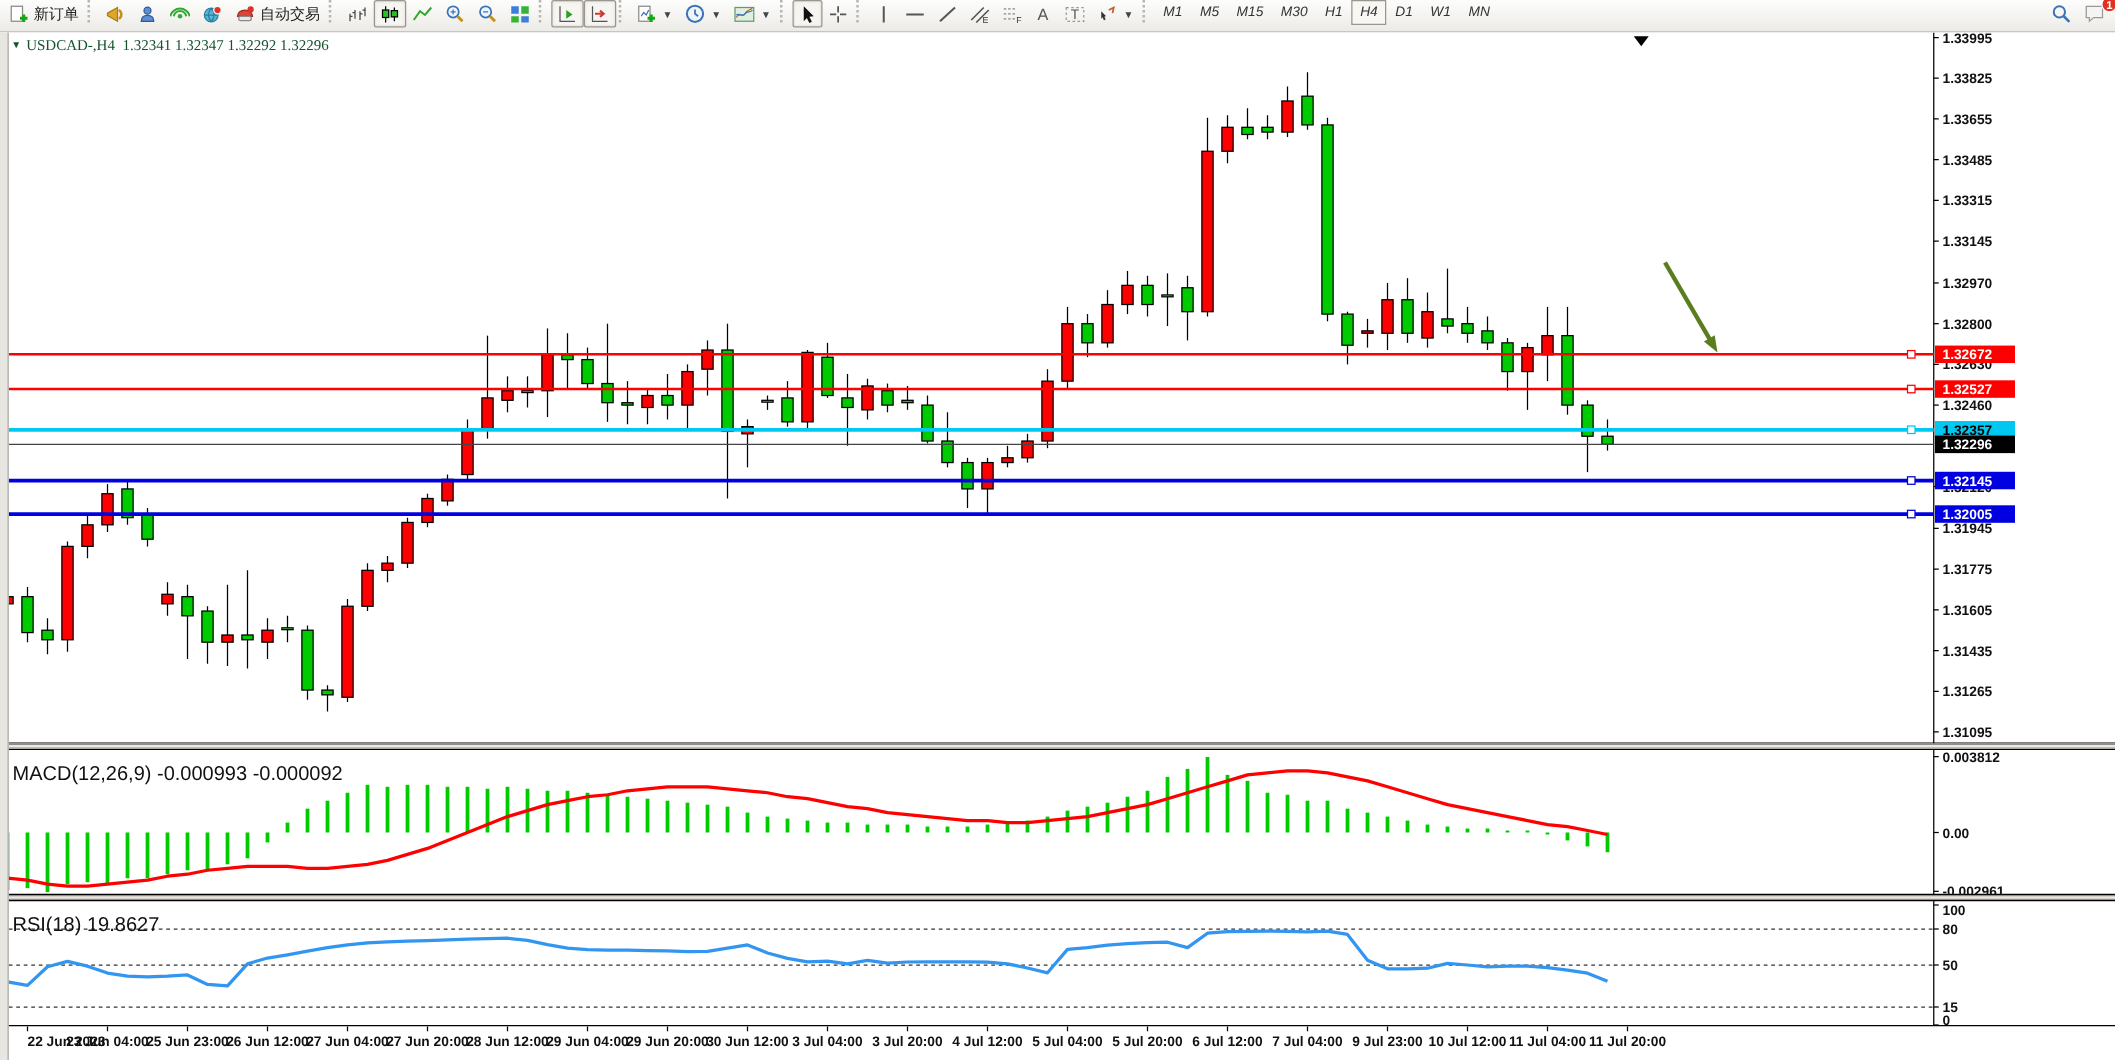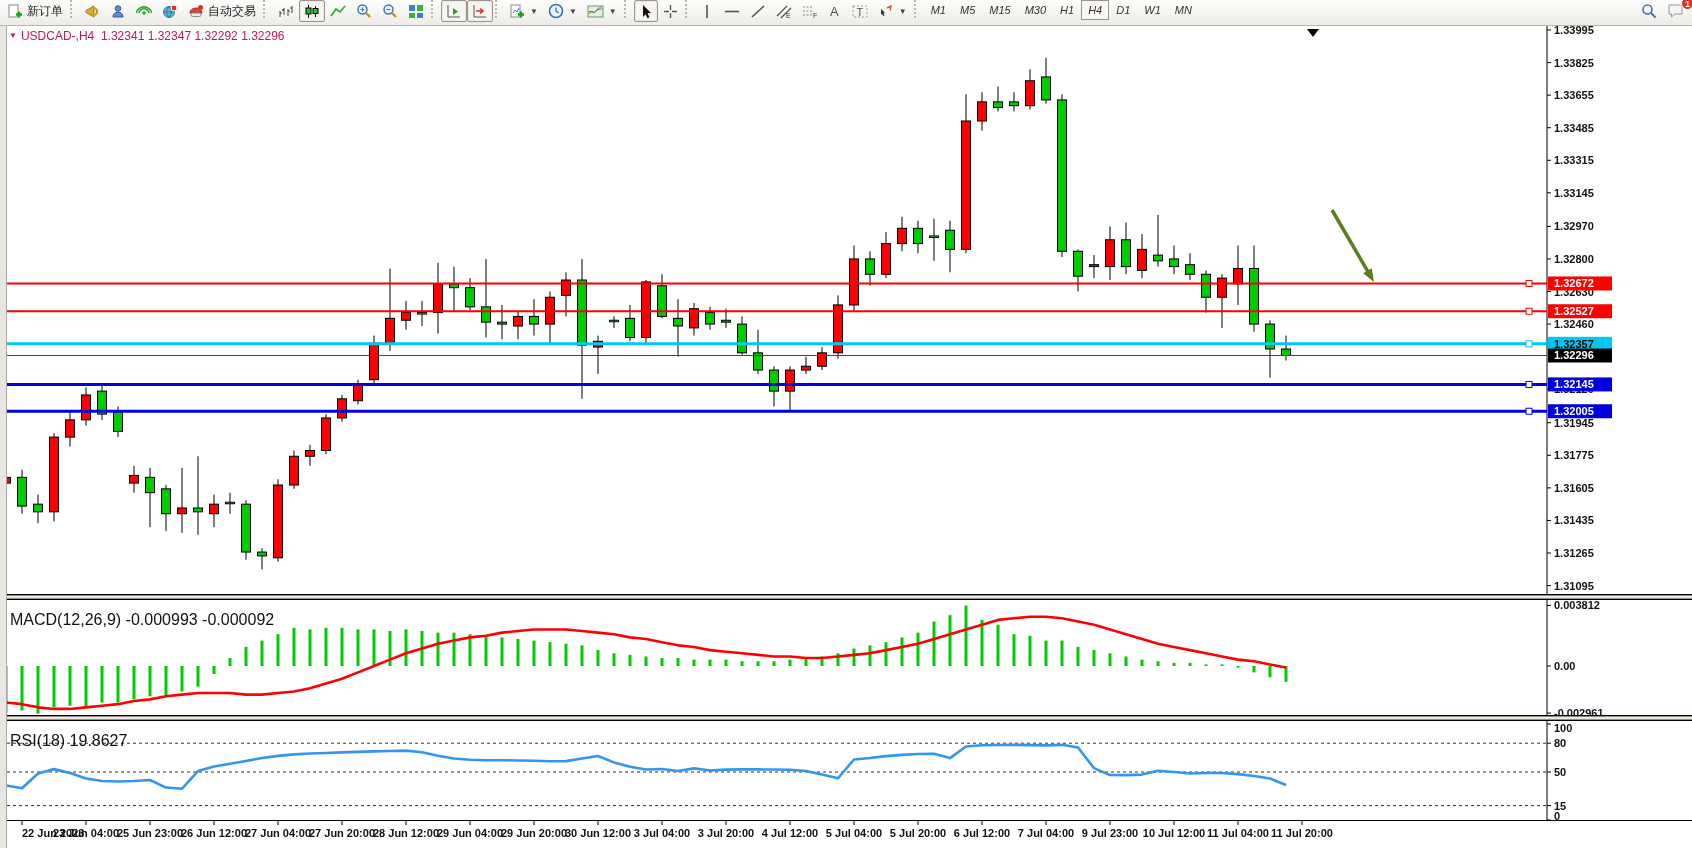--- a/index.html
+++ b/index.html
@@ -19,21 +19,21 @@
   .spacer{flex:1;}
   .chat-wrap{position:relative;}
   .badge{position:absolute;top:-4px;right:-6px;background:#e03123;color:#fff;font-size:9px;font-weight:bold;
     border-radius:7px;min-width:13px;height:13px;display:flex;align-items:center;justify-content:center;border:1px solid #fff;}
   
   .chart{position:absolute;top:26px;left:0;width:1692px;height:822px;background:#fff;}
   .leftstrip{position:absolute;top:0;left:0;width:7px;height:822px;background:#e8e6e1;border-right:1px solid #aaa;z-index:5;}
   .pane{position:absolute;left:0;width:1692px;}
   .splitter{position:absolute;left:0;width:1692px;height:4px;background:#ece9e2;
     border-top:1px solid #8f8d88;border-bottom:1px solid #8f8d88;z-index:4;}
-  .chart-title{position:absolute;left:9px;top:3px;font-size:12px;color:#be185d;z-index:3;white-space:pre;}
+  .chart-title{position:absolute;left:9px;top:3px;font-size:12px;color:#14532d;z-index:3;white-space:pre;font-family:Liberation Serif, serif;}
   .chart-title .tri{font-size:8px;vertical-align:2px;margin-right:4px;}
   .ind-label{position:absolute;left:10px;top:12px;font-size:16px;color:#111;z-index:3;white-space:pre;}
   svg{display:block;}
   svg text{font-family:"Liberation Sans",sans-serif;}
 </style>
 </head>
 <body>
 
 <div class="toolbar">
   <div class="tb-btn">

